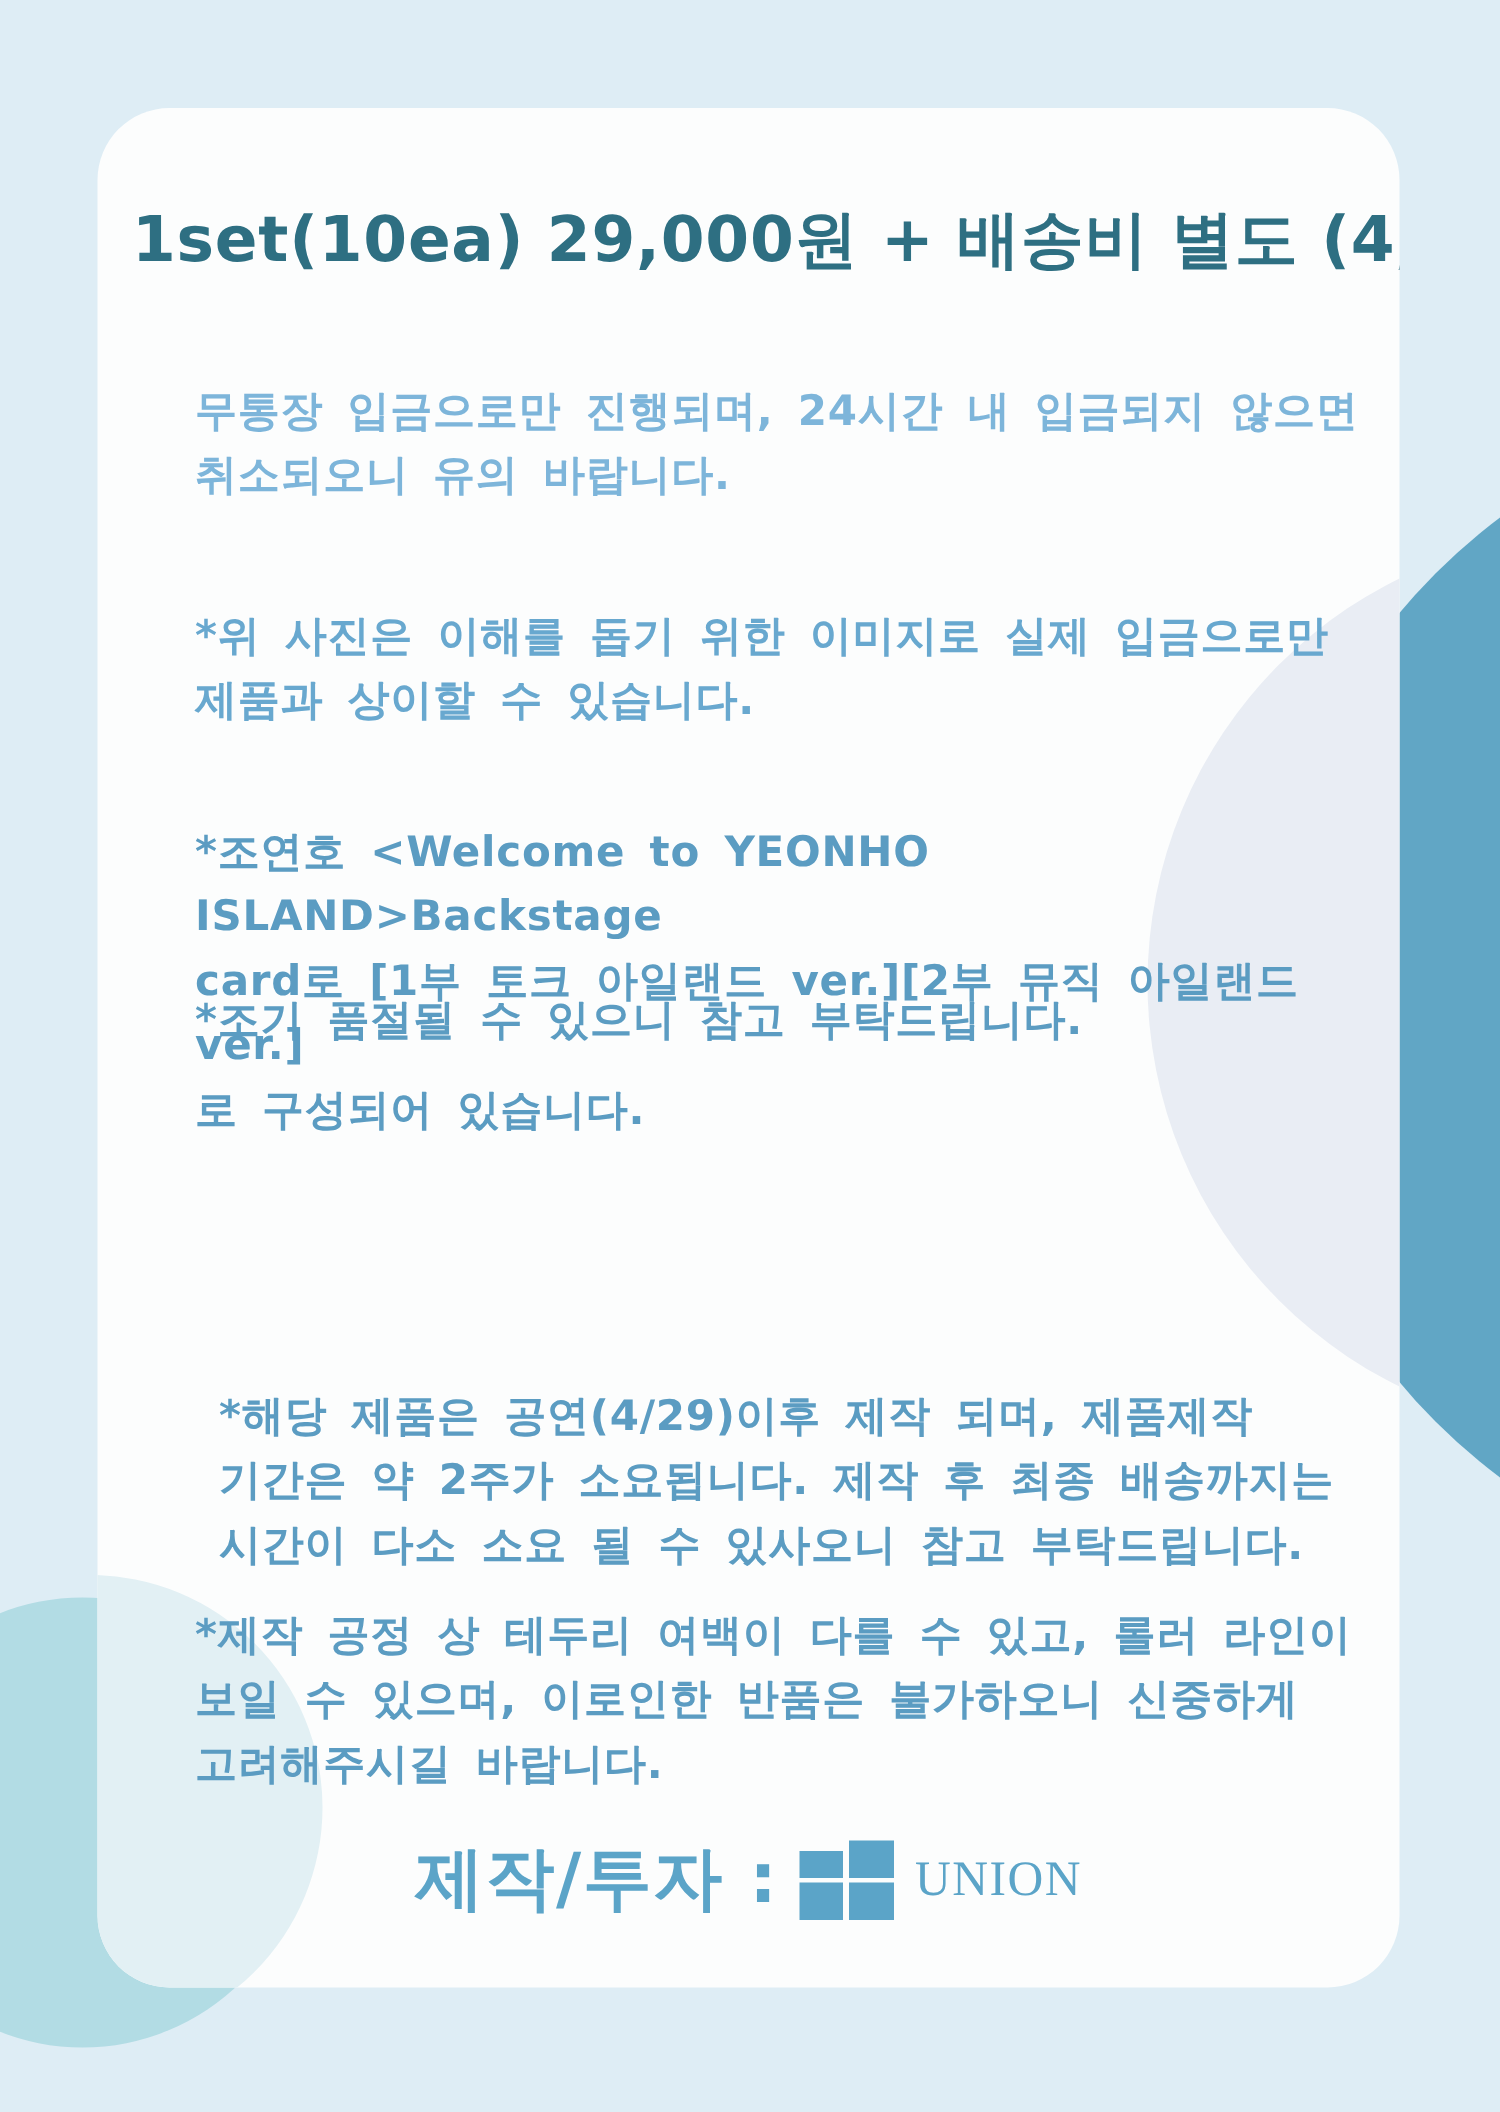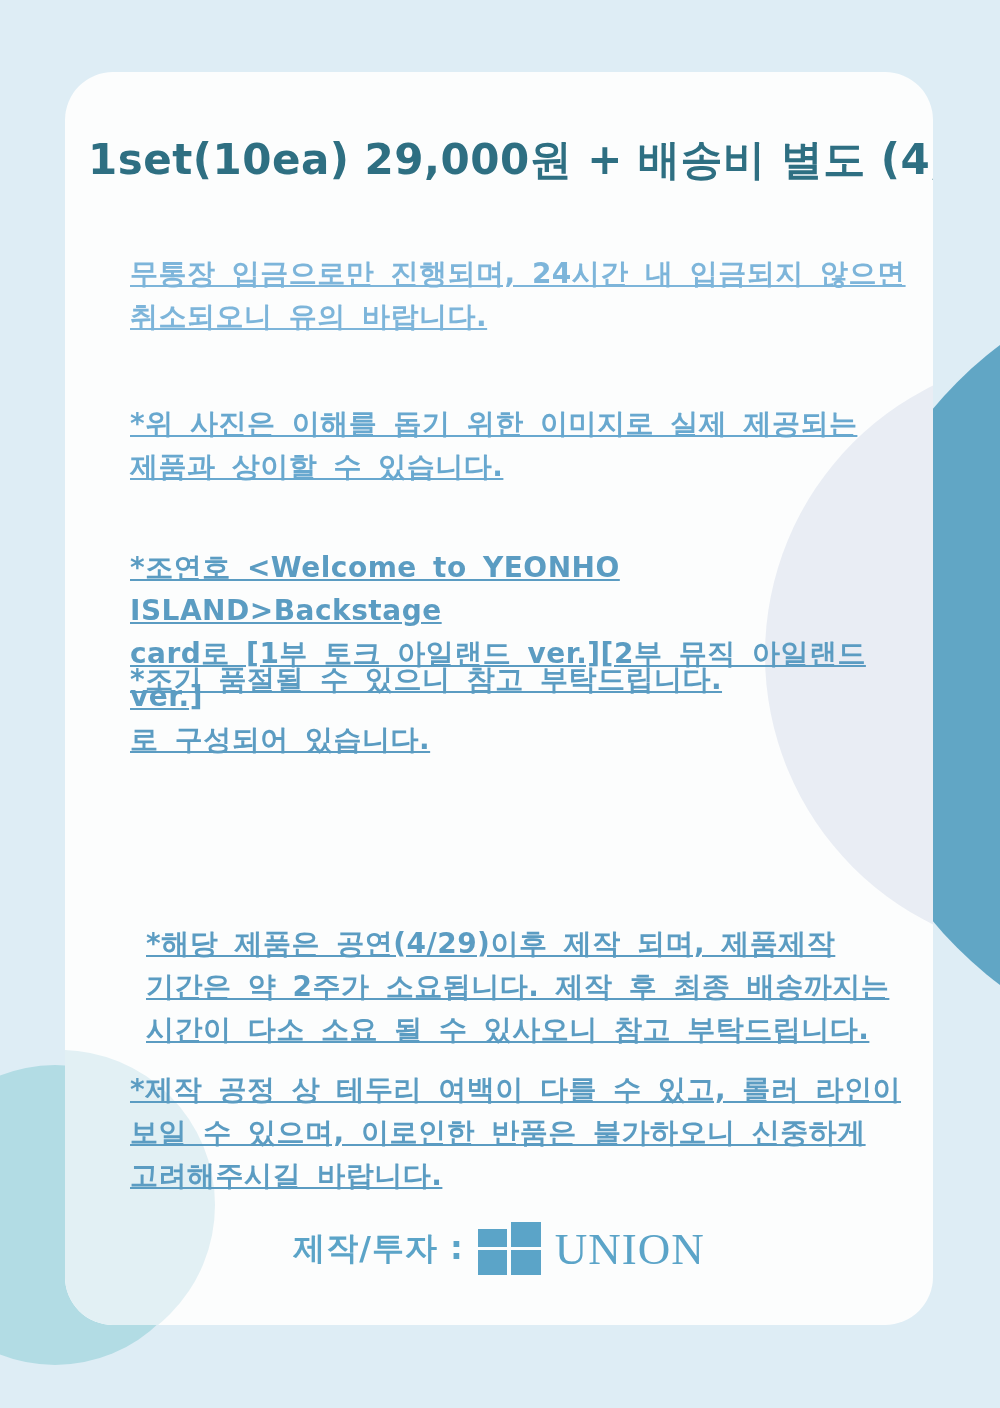--- a/index.html
+++ b/index.html
@@ -59,81 +59,80 @@
     left: 65px;
     margin: 0;
     width: 790px;
     font-size: 28px;
     font-weight: bold;
     line-height: 43px;
     letter-spacing: 0.5px;
     word-spacing: 6px;
     white-space: pre-line;
     color: var(--color-notice-main, #5b9cc2);
-    text-decoration: underline;
   }
   .p1 { top: 180px; color: var(--color-notice-light, #7db5da); }
   .p2 { top: 330px; color: var(--color-notice-medium, #68a8cf); }
   .p3 { top: 446px; margin-top: 28px; }
   .p4 { top: 586px; }
   .p5 { top: 666px; }
   .p6 { top: 850px; margin-left: 16px; }
   .p7 { top: 996px; }
 
   .footer {
     position: absolute;
     left: 0; right: 0; top: 1150px;
     display: flex;
     align-items: center;
     justify-content: center;
     gap: 14px;
   }
   .credit {
-    font-size: 32px;
+    font-size: 46px;
     font-weight: bold;
     color: var(--color-brand-blue, #5ba4c8);
     letter-spacing: 1px;
   }
   .logo {
     position: relative;
     display: inline-block;
     width: 63px; height: 53px;
   }
   .logo .sq {
     position: absolute;
     background: var(--color-brand-blue, #5ba4c8);
   }
   .logo .tl { left: 0;    top: 7px;  width: 29px; height: 18px; }
   .logo .tr { left: 33px; top: 0;    width: 30px; height: 25px; }
   .logo .bl { left: 0;    top: 28px; width: 29px; height: 25px; }
   .logo .br { left: 33px; top: 28px; width: 30px; height: 25px; }
   .brand {
     font-family: "Liberation Serif", serif;
-    font-size: 45px;
+    font-size: 33px;
     color: var(--color-brand-blue, #5ba4c8);
     letter-spacing: 1px;
   }
 </style>
 </head>
 <body>
 
 <div class="page">
 
   <div class="circle circle-teal"></div>
   <div class="circle circle-blue"></div>
 
   <div class="card">
     <div class="circle circle-gray"></div>
     <div class="circle circle-teal-ghost"></div>
 
     <h1 class="title">1set(10ea) 29,000원 + 배송비 별도 (4,000원)</h1>
 
     <p class="notice p1">무통장 입금으로만 진행되며, 24시간 내 입금되지 않으면
 취소되오니 유의 바랍니다.</p>
-    <p class="notice p2">*위 사진은 이해를 돕기 위한 이미지로 실제 제공되는
+    <p class="notice p2">*위 사진은 이해를 돕기 위한 이미지로 실제 입금으로만
 제품과 상이할 수 있습니다.</p>
     <p class="notice p3">*조연호 &lt;Welcome to YEONHO ISLAND&gt;Backstage
 card로 [1부 토크 아일랜드 ver.][2부 뮤직 아일랜드 ver.]
 로 구성되어 있습니다.</p>
     <p class="notice p4">*조기 품절될 수 있으니 참고 부탁드립니다.</p>
     <p class="notice p6">*해당 제품은 공연(4/29)이후 제작 되며, 제품제작
 기간은 약 2주가 소요됩니다. 제작 후 최종 배송까지는
 시간이 다소 소요 될 수 있사오니 참고 부탁드립니다.</p>
     <p class="notice p7">*제작 공정 상 테두리 여백이 다를 수 있고, 롤러 라인이
 보일 수 있으며, 이로인한 반품은 불가하오니 신중하게

